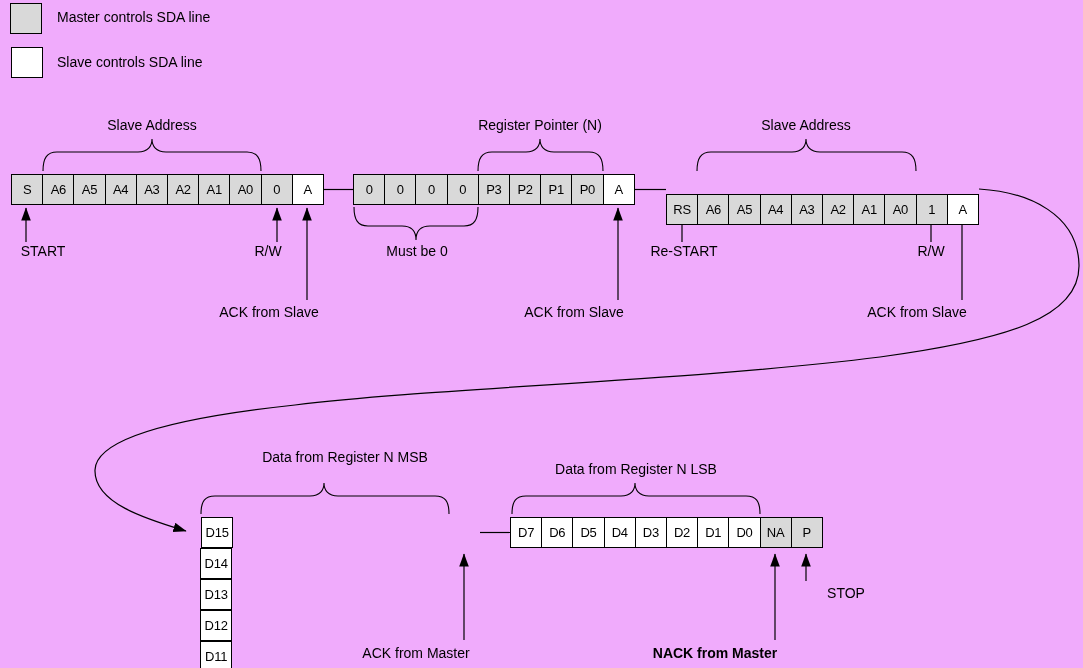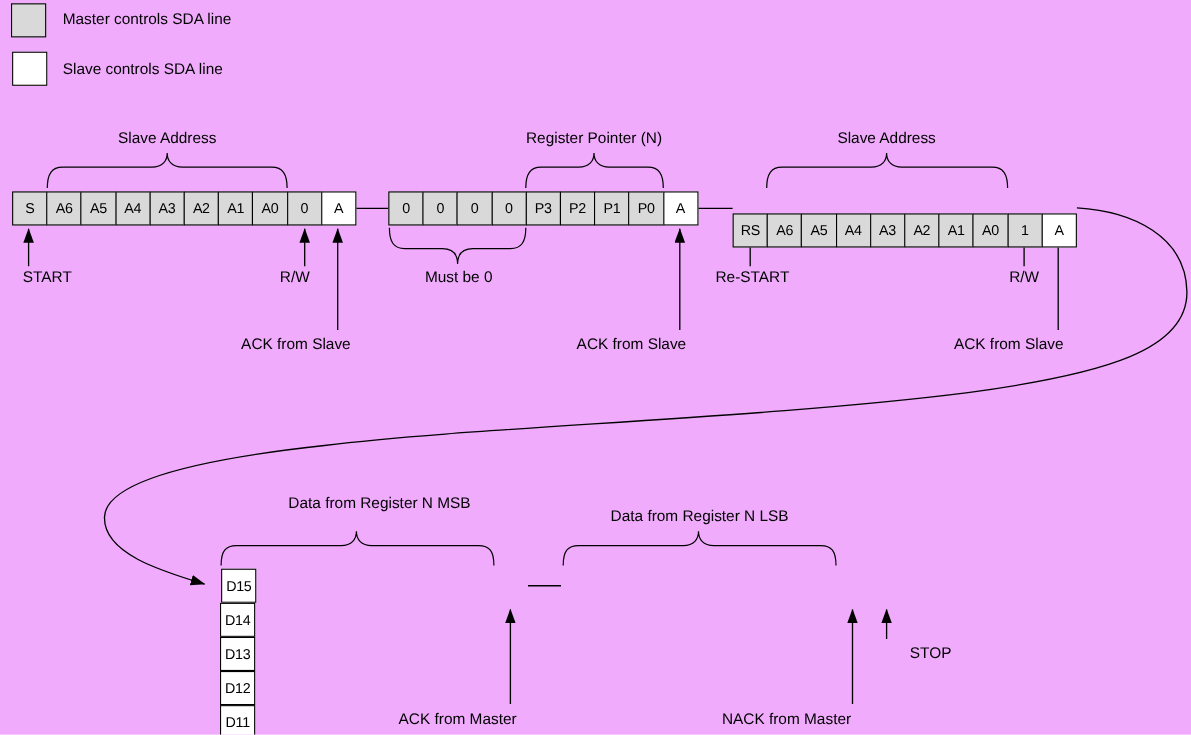--- a/index.html
+++ b/index.html
@@ -109,30 +109,42 @@
       <div class="cell slave">D15</div>
       <div class="cell slave">D14</div>
       <div class="cell slave">D13</div>
       <div class="cell slave">D12</div>
       <div class="cell slave">D11</div>
       <div class="cell slave">D10</div>
       <div class="cell slave">D9</div>
       <div class="cell slave">D8</div>
       <div class="cell master">A</div>
     </div>
+  <div class="bitrow" style="left:510px;top:517px;">
+      <div class="cell slave">D7</div>
+      <div class="cell slave">D6</div>
+      <div class="cell slave">D5</div>
+      <div class="cell slave">D4</div>
+      <div class="cell slave">D3</div>
+      <div class="cell slave">D2</div>
+      <div class="cell slave">D1</div>
+      <div class="cell slave">D0</div>
+      <div class="cell master">NA</div>
+      <div class="cell master">P</div>
+    </div>
 
   <div class="lbl" style="left:152px;top:117px;">Slave Address</div>
   <div class="lbl" style="left:540px;top:117px;">Register Pointer (N)</div>
   <div class="lbl" style="left:806px;top:117px;">Slave Address</div>
   <div class="lbl" style="left:417px;top:243px;">Must be 0</div>
   <div class="lbl" style="left:27px;top:243px;margin-left:16px;">START</div>
   <div class="lbl" style="left:268px;top:243px;">R/W</div>
   <div class="lbl" style="left:684px;top:243px;">Re-START</div>
   <div class="lbl" style="left:931px;top:243px;">R/W</div>
   <div class="lbl" style="left:269px;top:304px;">ACK from Slave</div>
   <div class="lbl" style="left:574px;top:304px;">ACK from Slave</div>
   <div class="lbl" style="left:917px;top:304px;">ACK from Slave</div>
   <div class="lbl" style="left:325px;top:449px;margin-left:20px;">Data from Register N MSB</div>
   <div class="lbl" style="left:636px;top:461px;text-align:center;">Data from Register N LSB</div>
   <div class="lbl" style="left:416px;top:645px;">ACK from Master</div>
-  <div class="lbl" style="left:715px;top:645px;">NACK from Master</div>
+  <div class="lbl" style="left:715px;top:645px;font-weight:bold;">NACK from Master</div>
   <div class="lbl" style="left:808px;top:585px;margin-left:38px;">STOP</div>
 </div>
 
 </body></html>

